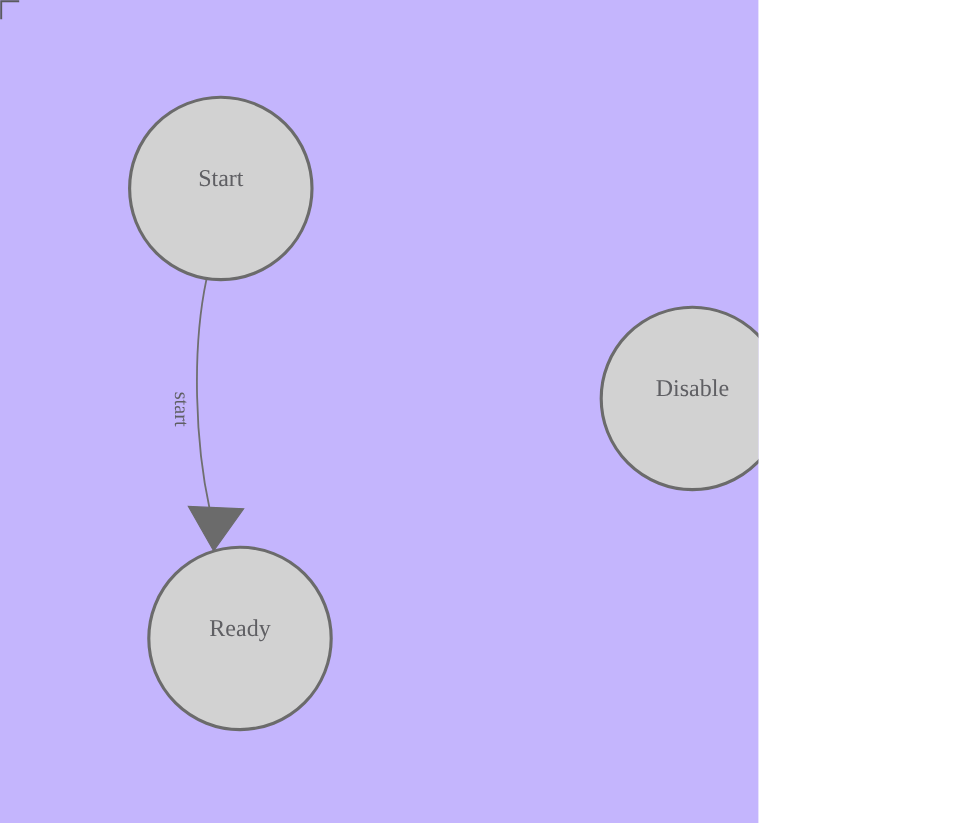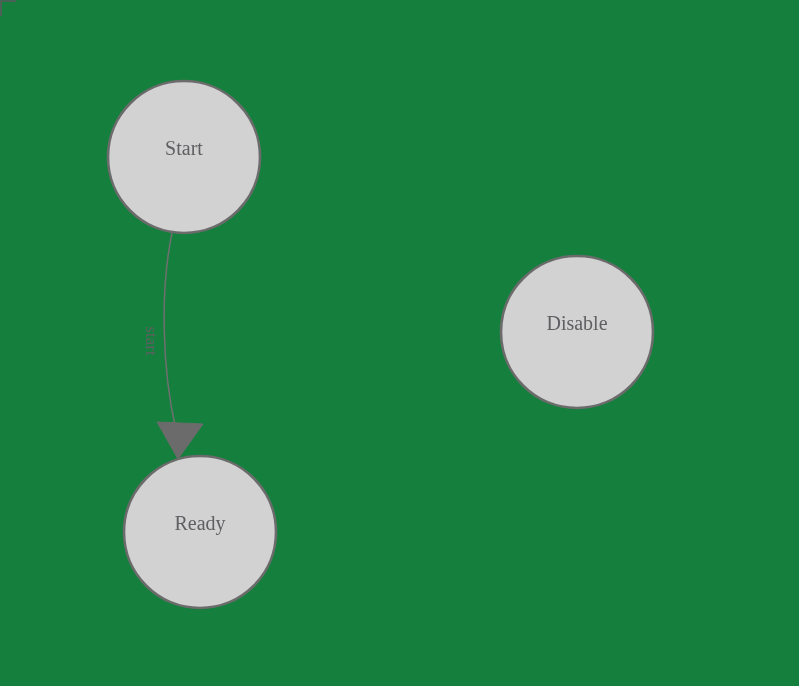--- a/index.html
+++ b/index.html
@@ -5,23 +5,23 @@
   html, body {
     margin: 0;
     padding: 0;
     background: #ffffff;
   }
   body {
     font-family: "Liberation Serif", "DejaVu Serif", serif;
   }
   #canvas {
     position: relative;
-    width: 799px;
+    width: 632px;
     height: 686px;
-    background: #15803d;
+    background: #c4b5fd;
     overflow: hidden;
   }
   #graph-svg {
     position: absolute;
     top: 0;
     left: 0;
     width: 799px;
     height: 686px;
   }
   .node-circle {

